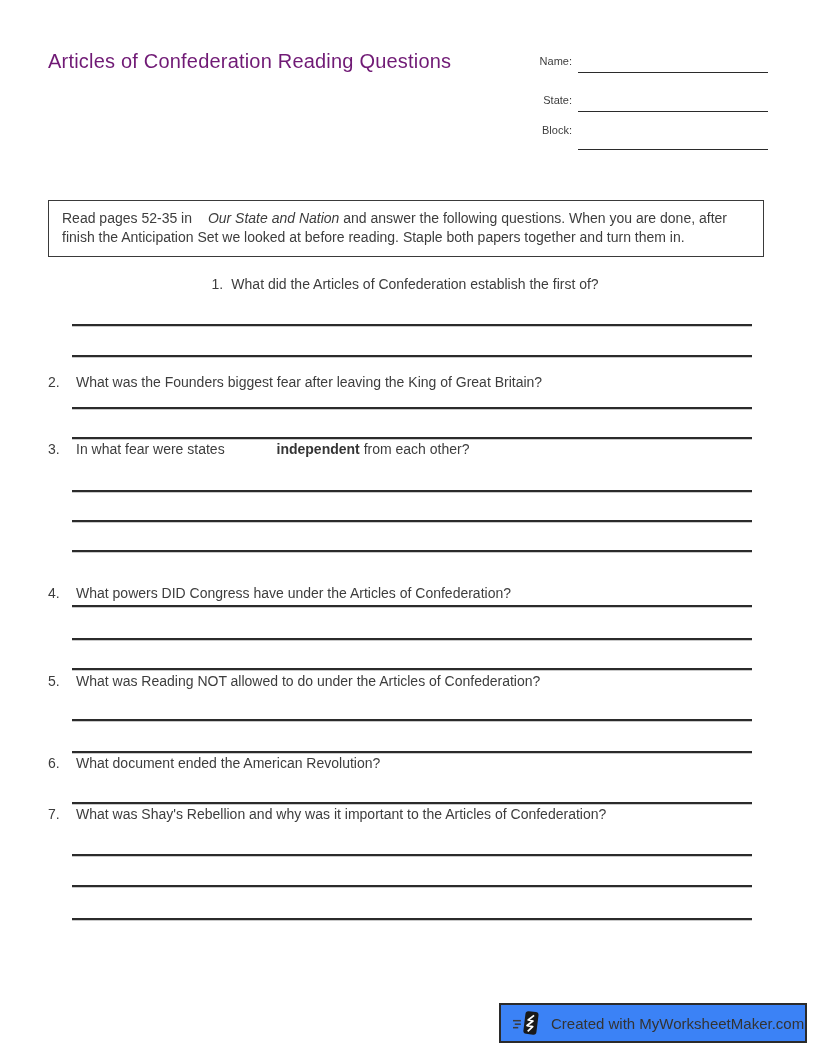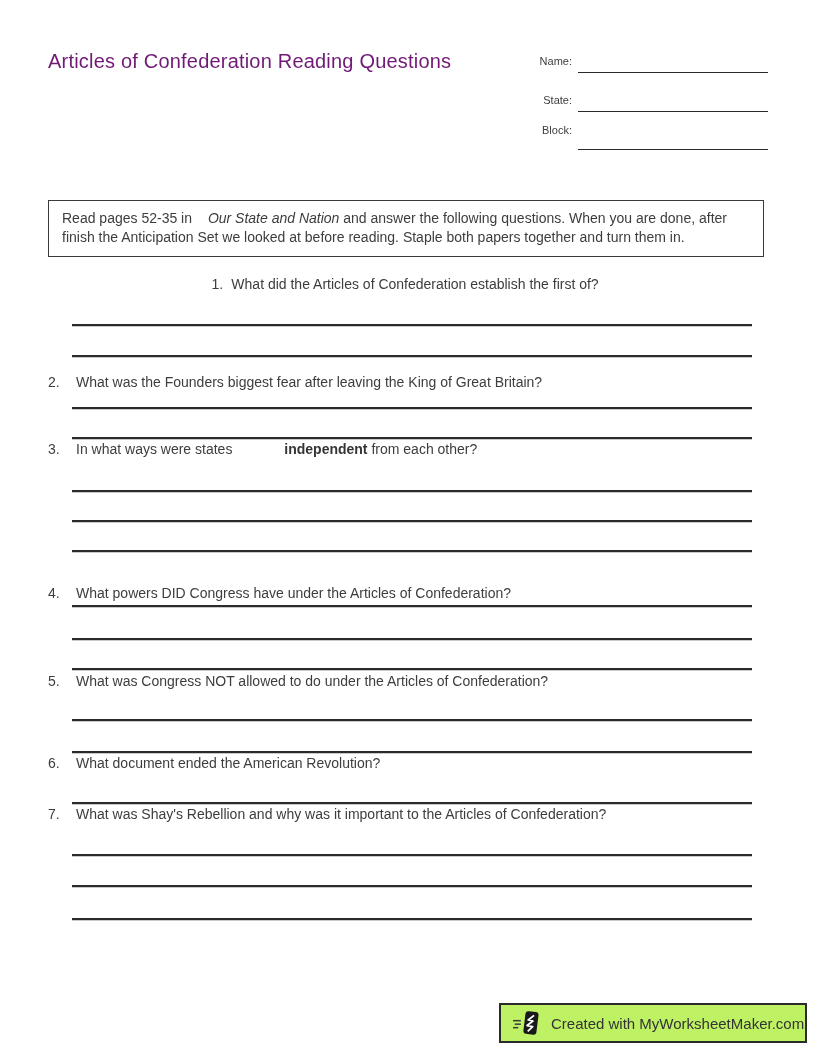--- a/index.html
+++ b/index.html
@@ -42,21 +42,21 @@
     position:absolute;left:72px;width:680px;height:2px;
     background:#2b2b2b;border-bottom:1px solid #c9c9c9;
   }
   .footer-badge{
     position:absolute;left:499px;top:1003px;width:308px;height:40px;
     box-sizing:border-box;
     border:2px solid #2b2b2b;
     display:flex;align-items:center;gap:9px;
     padding-left:11px;
     font-size:15px;color:#333333;
-    background:#bef264;
+    background:#3b82f6;
   }
   .footer-badge svg{flex:0 0 auto;display:block;}
 </style>
 </head>
 <body>
 
 <div class="page">
 
   <div class="title">Articles of Confederation Reading Questions</div>
 
@@ -71,29 +71,29 @@
     <span>Read pages 52-35 in </span><span class="it">Our State and Nation</span><span> and answer the following questions. When you are done, after finish the Anticipation Set we looked at before reading. Staple both papers together and turn them in.</span>
   </div>
 
   <div id="questions">
       <div class="q-row" style="top: 276px; text-align: center;"><span class="q-num">1.</span><span class="q-text">What did the Articles of Confederation establish the first of?</span></div>
       <div class="answer-line" style="top: 324px;"></div>
       <div class="answer-line" style="top: 355px;"></div>
       <div class="q-row" style="top: 358px; margin-top: 16px;"><span class="q-num">2.</span><span class="q-text">What was the Founders biggest fear after leaving the King of Great Britain?</span></div>
       <div class="answer-line" style="top: 407px;"></div>
       <div class="answer-line" style="top: 437px;"></div>
-      <div class="q-row" style="top: 441px;"><span class="q-num">3.</span><span class="q-text"><span>In what ways were states </span><b>independent</b><span> from each other?</span></span></div>
+      <div class="q-row" style="top: 441px;"><span class="q-num">3.</span><span class="q-text"><span>In what fear were states </span><b>independent</b><span> from each other?</span></span></div>
       <div class="answer-line" style="top: 490px;"></div>
       <div class="answer-line" style="top: 520px;"></div>
       <div class="answer-line" style="top: 550px;"></div>
       <div class="q-row" style="top: 585px;"><span class="q-num">4.</span><span class="q-text">What powers DID Congress have under the Articles of Confederation?</span></div>
       <div class="answer-line" style="top: 605px;"></div>
       <div class="answer-line" style="top: 638px;"></div>
       <div class="answer-line" style="top: 668px;"></div>
-      <div class="q-row" style="top: 673px;"><span class="q-num">5.</span><span class="q-text">What was Congress NOT allowed to do under the Articles of Confederation?</span></div>
+      <div class="q-row" style="top: 673px;"><span class="q-num">5.</span><span class="q-text">What was Reading NOT allowed to do under the Articles of Confederation?</span></div>
       <div class="answer-line" style="top: 719px;"></div>
       <div class="answer-line" style="top: 751px;"></div>
       <div class="q-row" style="top: 755px;"><span class="q-num">6.</span><span class="q-text">What document ended the American Revolution?</span></div>
       <div class="answer-line" style="top: 802px;"></div>
       <div class="q-row" style="top: 806px;"><span class="q-num">7.</span><span class="q-text">What was Shay's Rebellion and why was it important to the Articles of Confederation?</span></div>
       <div class="answer-line" style="top: 854px;"></div>
       <div class="answer-line" style="top: 885px;"></div>
       <div class="answer-line" style="top: 918px;"></div>
     </div>
 

